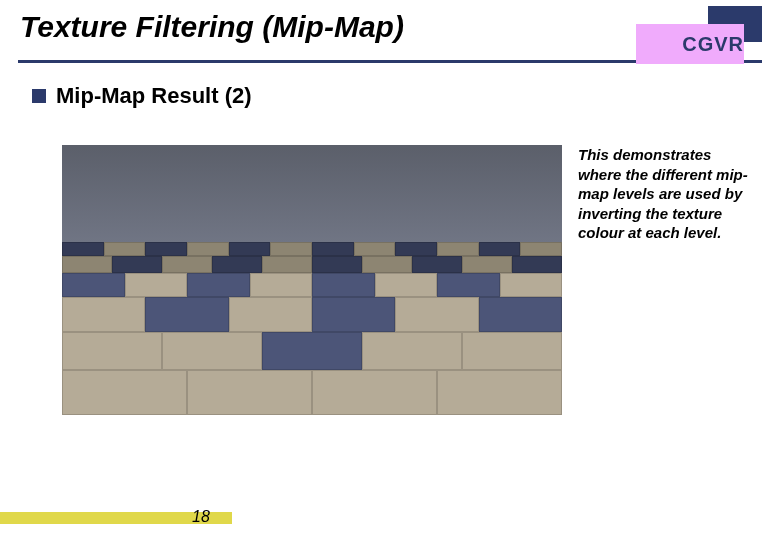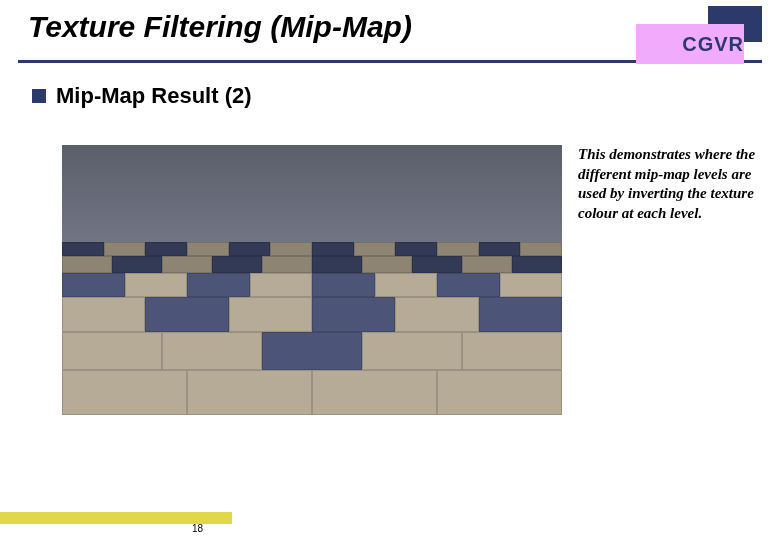--- a/index.html
+++ b/index.html
@@ -11,21 +11,21 @@
     position: relative;
     overflow: hidden;
   }
   .slide {
     width: 100%;
     height: 100%;
     position: relative;
   }
   .header {
     position: relative;
-    padding: 10px 0 0 28px;
+    padding: 10px 0 0 20px;
   }
   .title {
     font-size: 30px;
     font-weight: bold;
     font-style: italic;
     color: #000;
   }
   .logo-box {
     position: absolute;
     top: 6px;
@@ -124,36 +124,36 @@
   .caption {
     position: absolute;
     left: 578px;
     top: 0;
     width: 180px;
     font-size: 15px;
     font-weight: bold;
     font-style: italic;
     line-height: 1.3;
     color: #000;
-    font-family: Liberation Serif, serif;
   }
   .footer-bar {
     position: absolute;
     bottom: 16px;
     left: 0;
     width: 232px;
     height: 12px;
     background: #e0d84a;
   }
   .page-num {
     position: absolute;
-    bottom: 6px;
+    bottom: 14px;
     left: 192px;
-    font-size: 10px;
-    color: #000;
+    font-size: 16px;
+    color: #000;
+    font-style: italic;
   }
   .footer-text {
     position: absolute;
     bottom: 16px;
     right: 20px;
     font-size: 13px;
     color: #2b3a6b;
   }
 </style>
 </head>

